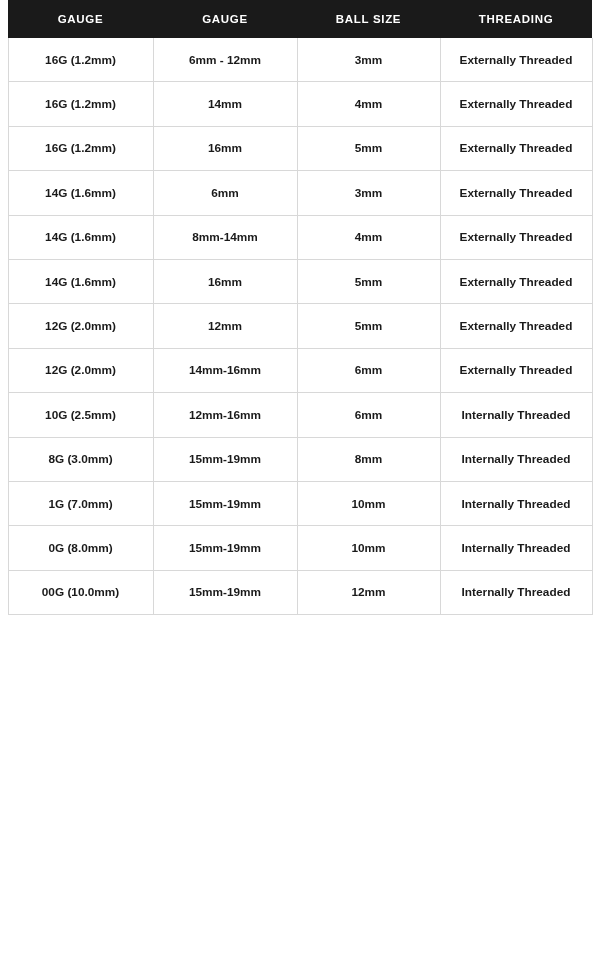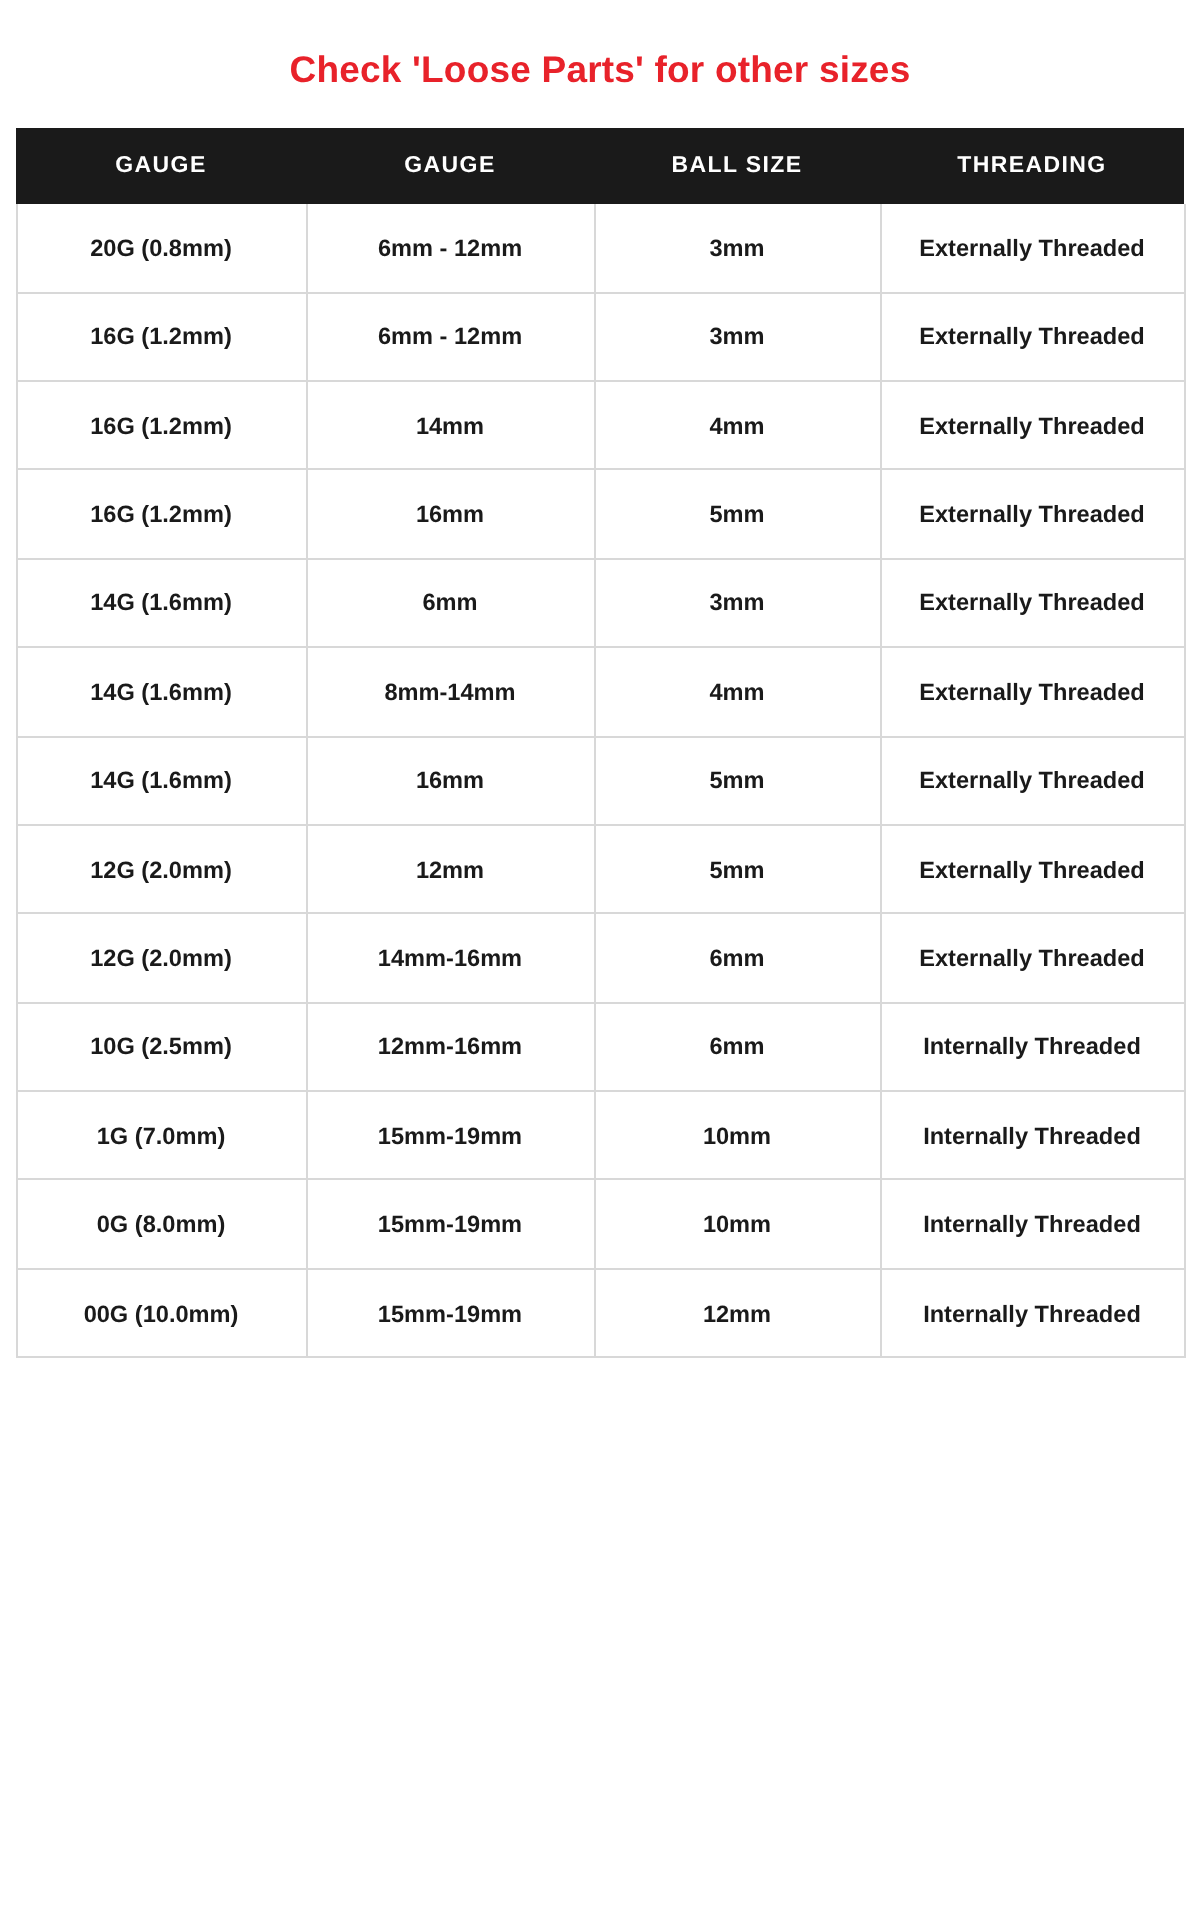--- a/index.html
+++ b/index.html
@@ -68,44 +68,37 @@
   col.c-gauge { width: 145px; }
   col.c-length { width: 144px; }
   col.c-ball { width: 143px; }
   col.c-thread { width: 152px; }
 </style>
 </head>
 <body>
 
 <div class="page">
 
-  <div class="headline">Check 'Loose Parts' for other sizes</div>
 
   <table class="size-table">
     <colgroup>
       <col class="c-gauge">
       <col class="c-length">
       <col class="c-ball">
       <col class="c-thread">
     </colgroup>
     <thead>
       <tr>
         <th>GAUGE</th>
         <th>GAUGE</th>
         <th>BALL SIZE</th>
         <th>THREADING</th>
       </tr>
     </thead>
     <tbody id="table-body">
-        <tr>
-          <td>20G (0.8mm)</td>
-          <td>6mm - 12mm</td>
-          <td>3mm</td>
-          <td>Externally Threaded</td>
-        </tr>
         <tr>
           <td>16G (1.2mm)</td>
           <td>6mm - 12mm</td>
           <td>3mm</td>
           <td>Externally Threaded</td>
         </tr>
         <tr>
           <td>16G (1.2mm)</td>
           <td>14mm</td>
           <td>4mm</td>
@@ -147,20 +140,26 @@
           <td>6mm</td>
           <td>Externally Threaded</td>
         </tr>
         <tr>
           <td>10G (2.5mm)</td>
           <td>12mm-16mm</td>
           <td>6mm</td>
           <td>Internally Threaded</td>
         </tr>
         <tr>
+          <td>8G (3.0mm)</td>
+          <td>15mm-19mm</td>
+          <td>8mm</td>
+          <td>Internally Threaded</td>
+        </tr>
+        <tr>
           <td>1G (7.0mm)</td>
           <td>15mm-19mm</td>
           <td>10mm</td>
           <td>Internally Threaded</td>
         </tr>
         <tr>
           <td>0G (8.0mm)</td>
           <td>15mm-19mm</td>
           <td>10mm</td>
           <td>Internally Threaded</td>

